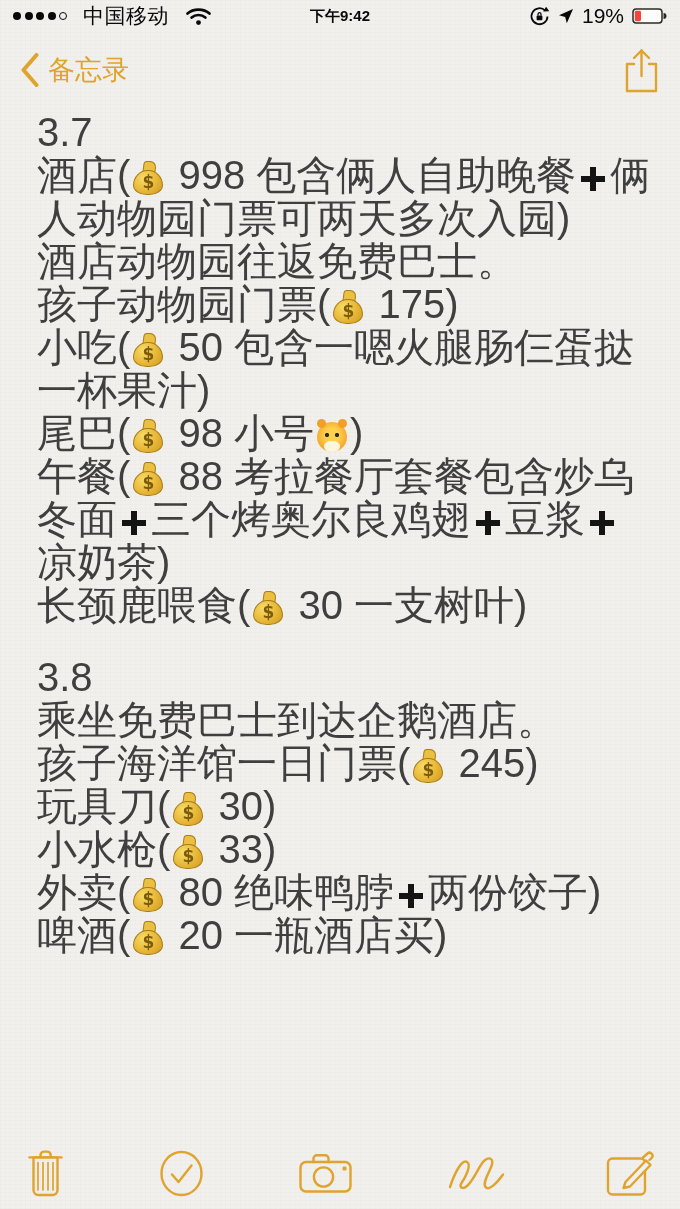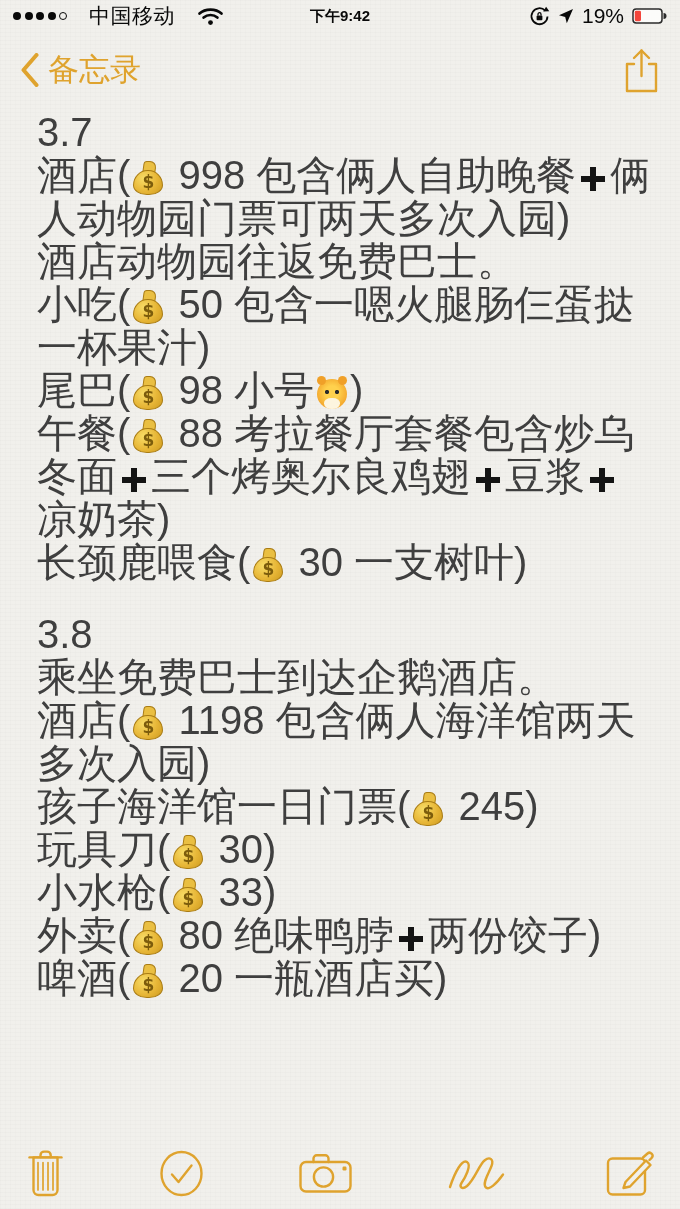--- a/index.html
+++ b/index.html
@@ -12,39 +12,39 @@
     font-family:"Liberation Sans","DejaVu Sans",sans-serif;
     overflow:hidden;
   }
 
   
   .status-bar {
     position:absolute; top:0; left:0; right:0; height:32px;
     display:flex; align-items:center; padding:0 13px;
     font-size:21px; color:#090909;
   }
-  .sb-left { display:flex; align-items:center; gap:22px; }
+  .sb-left { display:flex; align-items:center; gap:16px; }
   .signal-dots { display:flex; align-items:center; gap:3.5px; }
   .sig-dot { width:8px; height:8px; border-radius:50%; background:#090909; }
   .sig-dot.hollow { background:transparent; border:1.4px solid #090909; }
   .carrier { letter-spacing:0.5px; }
   .sb-time {
     position:absolute; left:50%; top:0; transform:translateX(-50%);
     height:32px; display:flex; align-items:center; font-weight:700; font-size:15px;
   }
   .sb-right { margin-left:auto; display:flex; align-items:center; gap:8px; }
   .batt-pct { font-size:21px; }
 
   
   .nav-bar {
     position:absolute; top:34px; left:0; right:0; height:72px;
     display:flex; align-items:center; padding:0 20px;
   }
   .back-button { display:flex; align-items:center; gap:9px; cursor:pointer; }
-  .back-label { font-size:31px; color:#dfa32e; }
+  .back-label { font-size:27px; color:#dfa32e; }
   .share-button { margin-left:auto; cursor:pointer; display:flex; align-items:center; }
 
   
   .note-body {
     position:absolute; top:111px; left:37px; right:25px;
     font-size:40px; line-height:43px; color:#3f3f3f;
     word-break:break-all;
   }
   .note-section + .note-section { margin-top:29px; }
   .note-line { min-height:43px; }
@@ -156,29 +156,29 @@
         <path d="M11 11 L18.5 3.5 L26 11"></path>
       </svg>
     </div>
   </div>
 
   <div class="note-body" id="note-body">
       <div class="note-section">
         <div class="note-line">3.7</div>
         <div class="note-line"><span>酒店(</span><span class="tok-moneybag"><span class="bag-body"></span></span><span> 998 包含俩人自助晚餐</span><span class="tok-plus"></span><span>俩人动物园门票可两天多次入园)</span></div>
         <div class="note-line"><span>酒店动物园往返免费巴士。</span></div>
+        <div class="note-line"><span>孩子动物园门票(</span><span class="tok-moneybag"><span class="bag-body"></span></span><span> 175)</span></div>
         <div class="note-line"><span>小吃(</span><span class="tok-moneybag"><span class="bag-body"></span></span><span> 50 包含一嗯火腿肠仨蛋挞一杯果汁)</span></div>
         <div class="note-line"><span>尾巴(</span><span class="tok-moneybag"><span class="bag-body"></span></span><span> 98 小号</span><span class="tok-tiger"></span><span>)</span></div>
         <div class="note-line"><span>午餐(</span><span class="tok-moneybag"><span class="bag-body"></span></span><span> 88 考拉餐厅套餐包含炒乌冬面</span><span class="tok-plus"></span><span>三个烤奥尔良鸡翅</span><span class="tok-plus"></span><span>豆浆</span><span class="tok-plus"></span><span>凉奶茶)</span></div>
         <div class="note-line"><span>长颈鹿喂食(</span><span class="tok-moneybag"><span class="bag-body"></span></span><span> 30 一支树叶)</span></div>
       </div>
       <div class="note-section">
         <div class="note-line">3.8</div>
         <div class="note-line"><span>乘坐免费巴士到达企鹅酒店。</span></div>
-        <div class="note-line"><span>酒店(</span><span class="tok-moneybag"><span class="bag-body"></span></span><span> 1198 包含俩人海洋馆两天多次入园)</span></div>
         <div class="note-line"><span>孩子海洋馆一日门票(</span><span class="tok-moneybag"><span class="bag-body"></span></span><span> 245)</span></div>
         <div class="note-line"><span>玩具刀(</span><span class="tok-moneybag"><span class="bag-body"></span></span><span> 30)</span></div>
         <div class="note-line"><span>小水枪(</span><span class="tok-moneybag"><span class="bag-body"></span></span><span> 33)</span></div>
         <div class="note-line"><span>外卖(</span><span class="tok-moneybag"><span class="bag-body"></span></span><span> 80 绝味鸭脖</span><span class="tok-plus"></span><span>两份饺子)</span></div>
         <div class="note-line"><span>啤酒(</span><span class="tok-moneybag"><span class="bag-body"></span></span><span> 20 一瓶酒店买)</span></div>
       </div>
     </div>
 
   <div class="toolbar">
     <div class="tb-btn">

